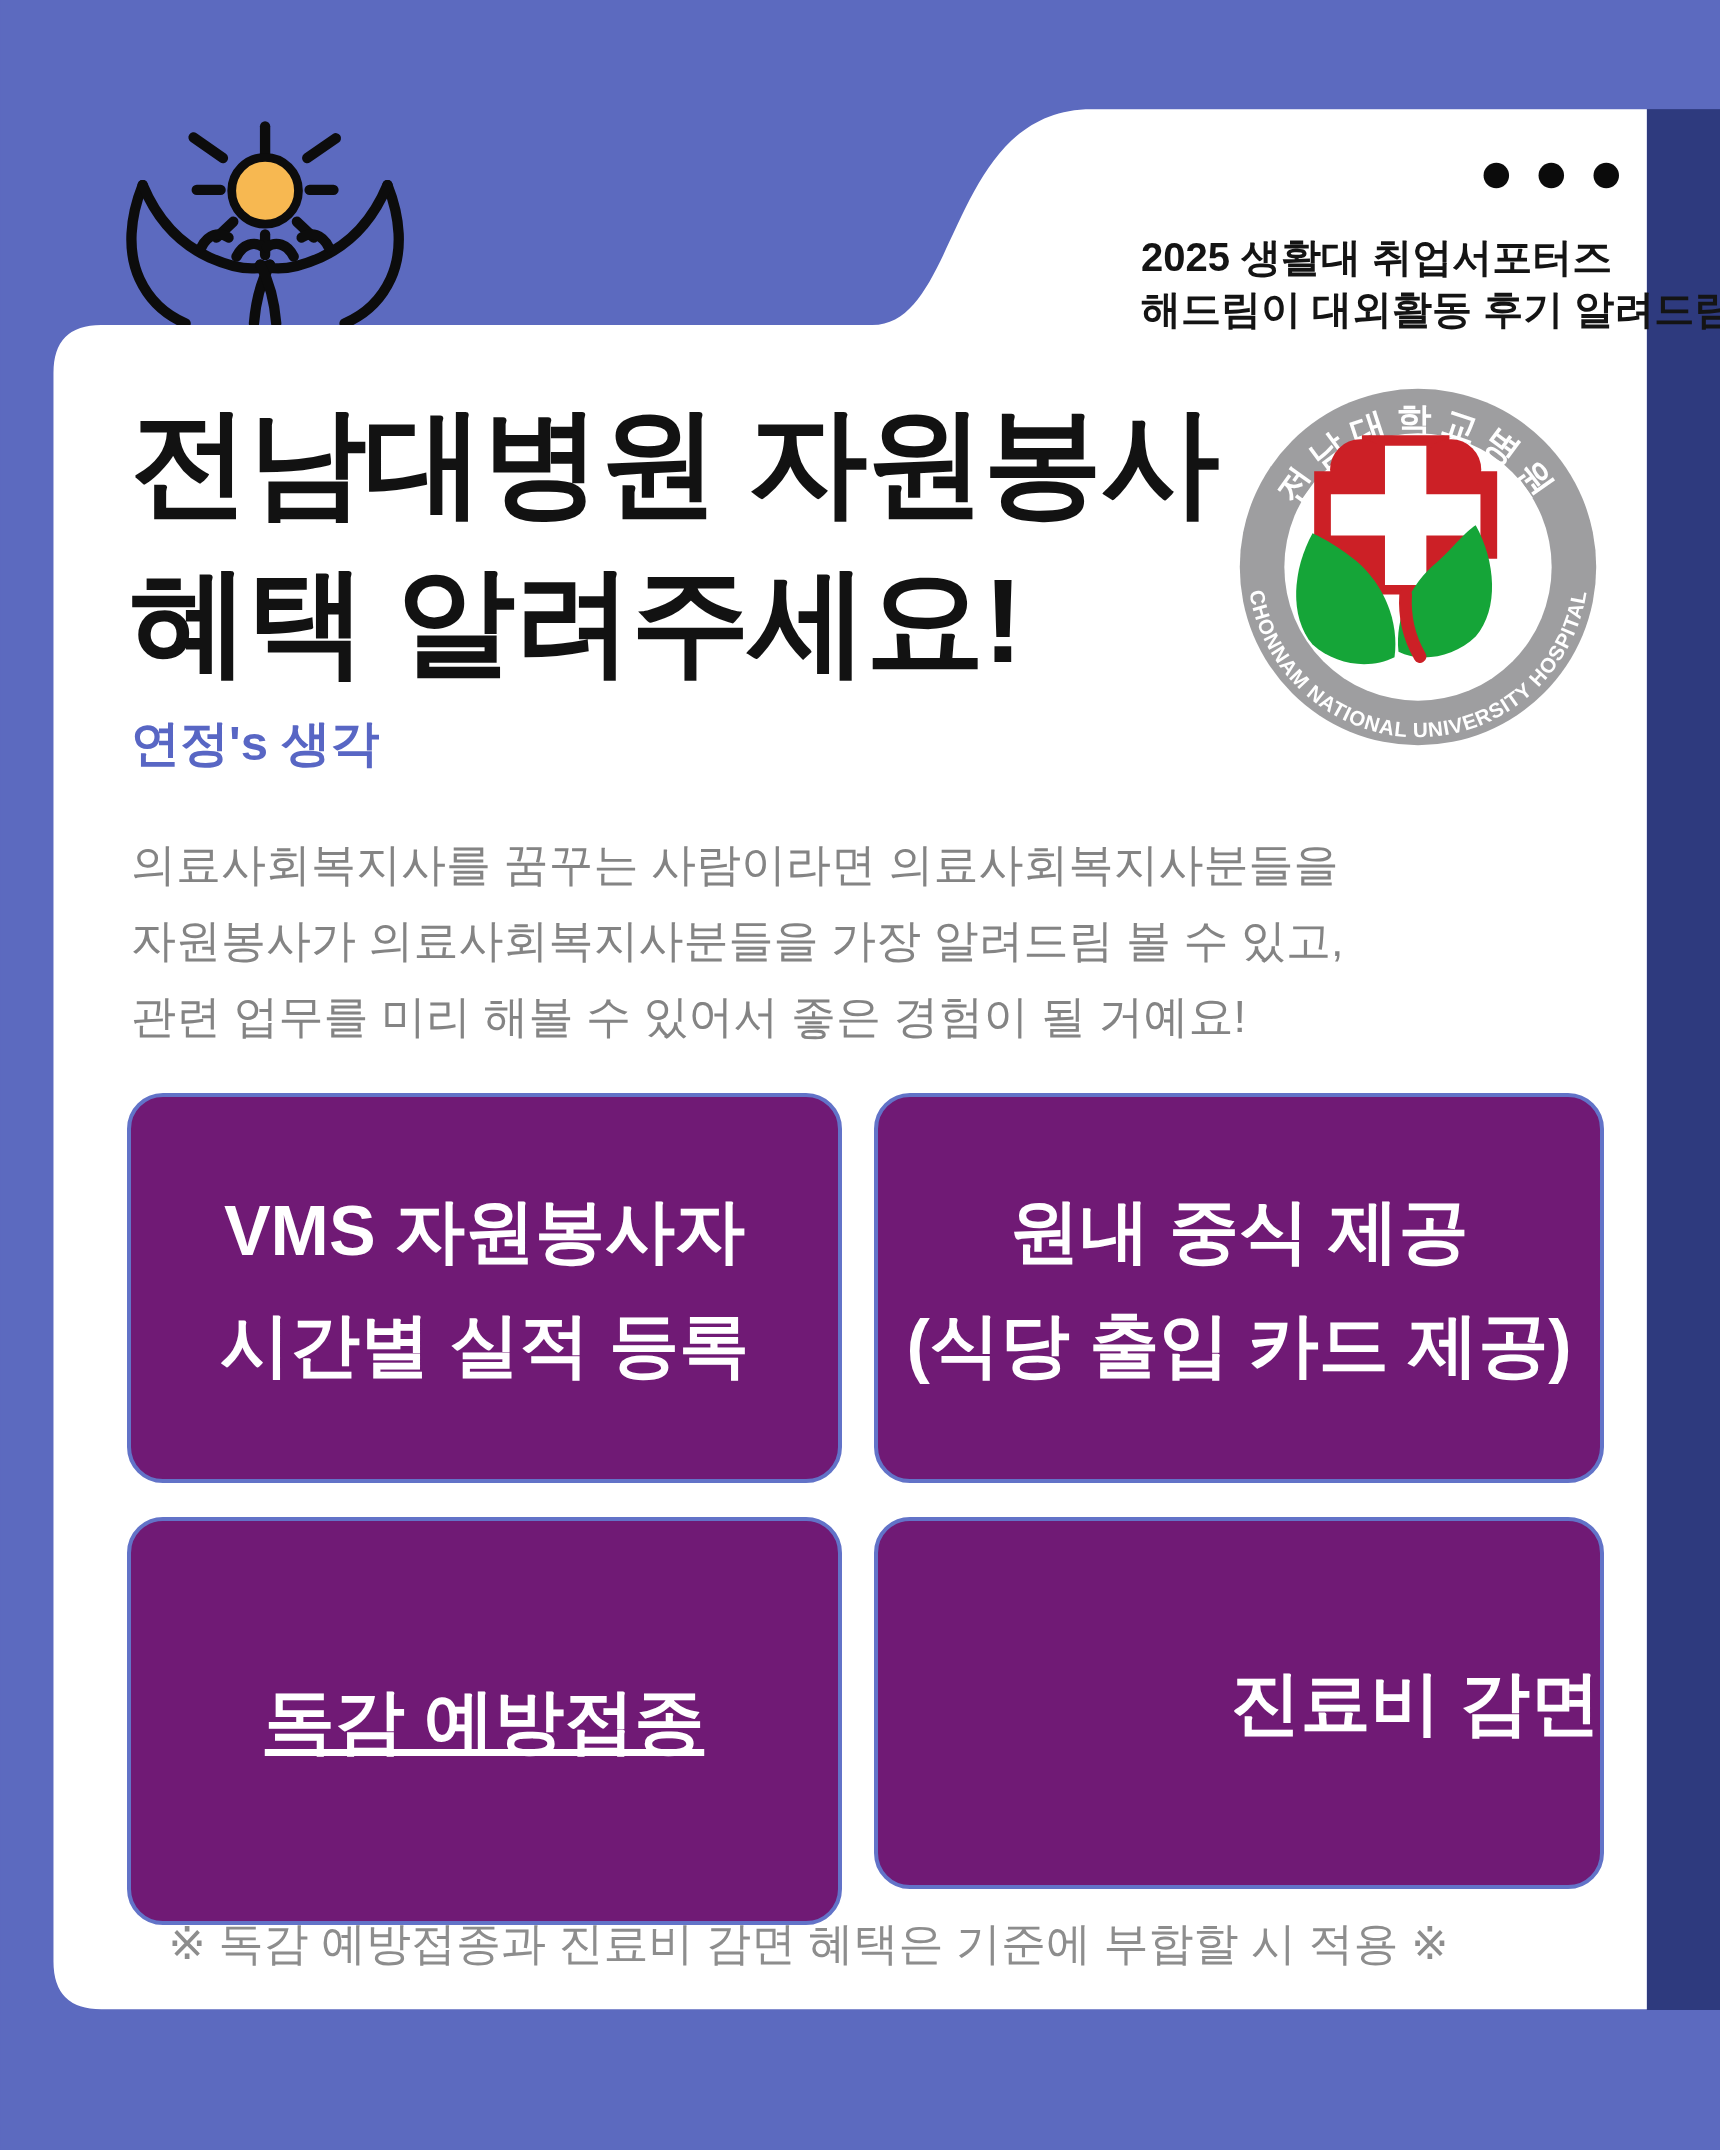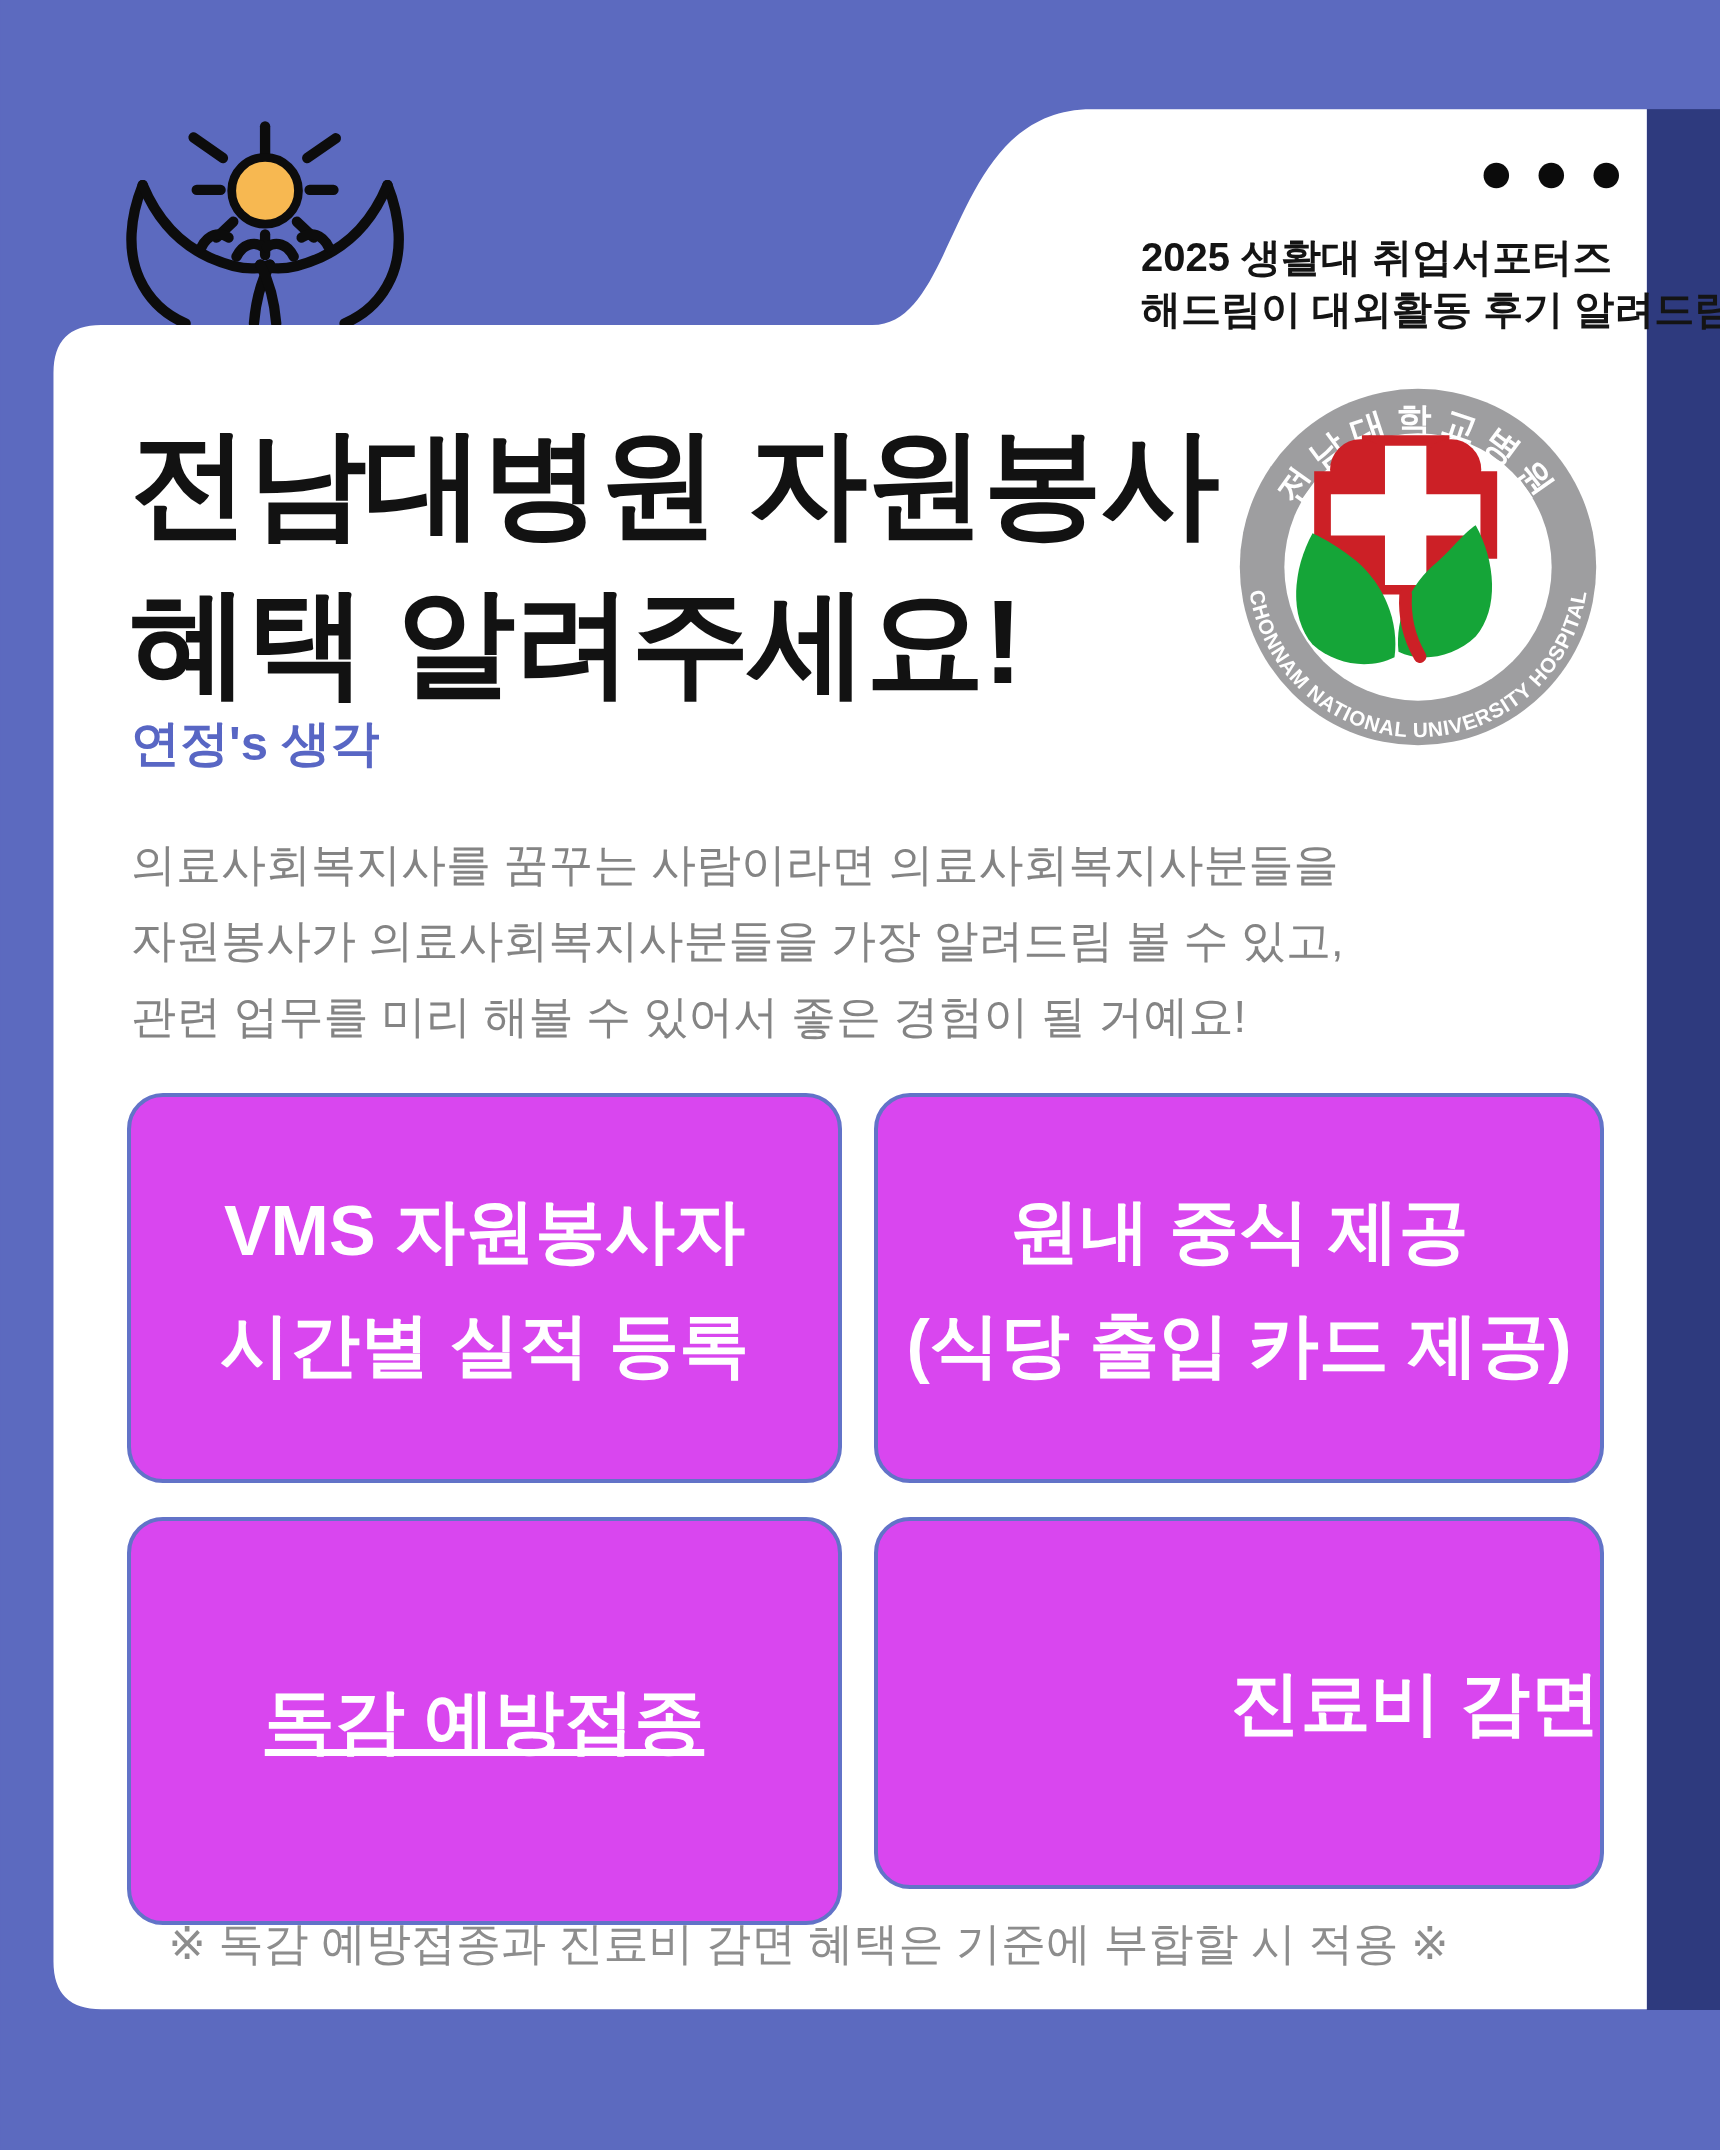--- a/index.html
+++ b/index.html
@@ -13,40 +13,40 @@
   #bg-svg{position:absolute;left:0;top:0;width:1721px;height:2151px;display:block;}
   .abs{position:absolute;}
   
   #badge{
     left:1141px;top:231px;
     font-size:40px;line-height:52px;font-weight:600;color:#141414;
     white-space:nowrap;
   }
   
   #title{
-    left:130px;top:403px;
+    left:130px;top:382px;
     font-size:119px;line-height:159px;font-weight:900;color:#121212;
     letter-spacing:-1.6px;white-space:nowrap;
   }
   
   #subtitle{
     left:131px;top:710px;
     font-size:49px;line-height:67px;font-weight:800;color:#5866C4;
     white-space:nowrap;
   }
   
   #paragraph{
     left:131px;top:827px;
     font-size:45px;line-height:76px;font-weight:400;color:#848484;
     white-space:nowrap;
   }
   
   .benefit{
     box-sizing:border-box;
-    background:#d946ef;
+    background:#701a75;
     border:4px solid #6273C8;
     border-radius:36px;
     color:#FFFFFF;
     display:flex;flex-direction:column;align-items:center;justify-content:center;
     text-align:center;
     font-size:70px;line-height:114px;font-weight:700;
   }
   .benefit span{display:block;white-space:nowrap;}
   .benefit span:empty{display:none;}
   #benefit-0{left:127px; top:1093px;width:715px;height:390px;}

